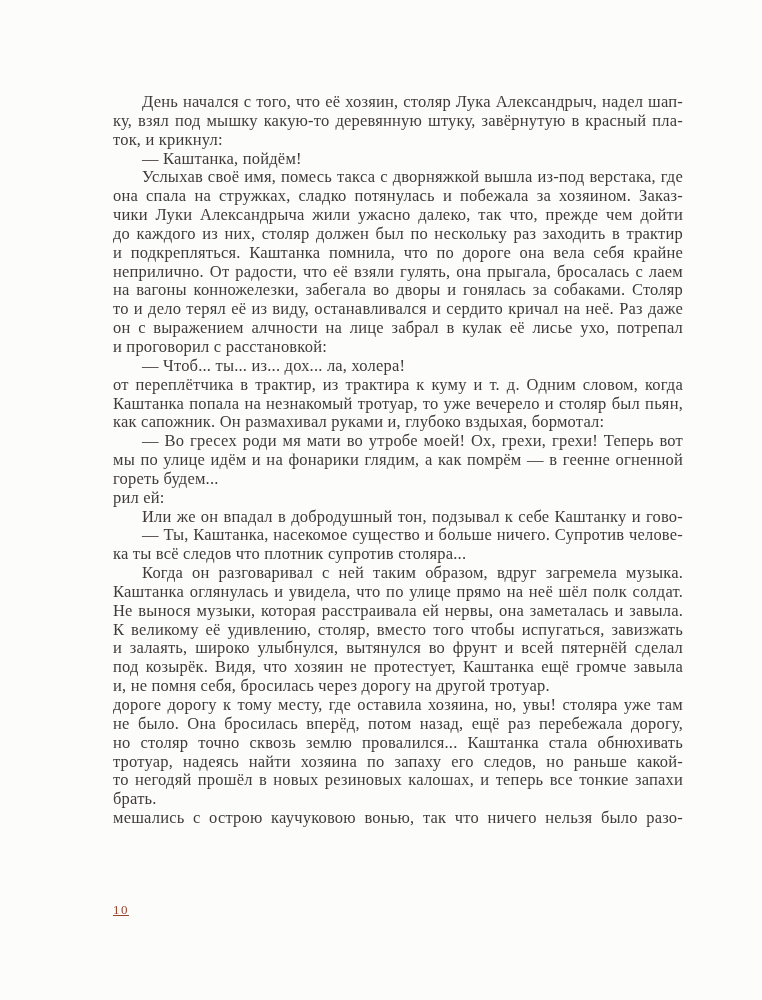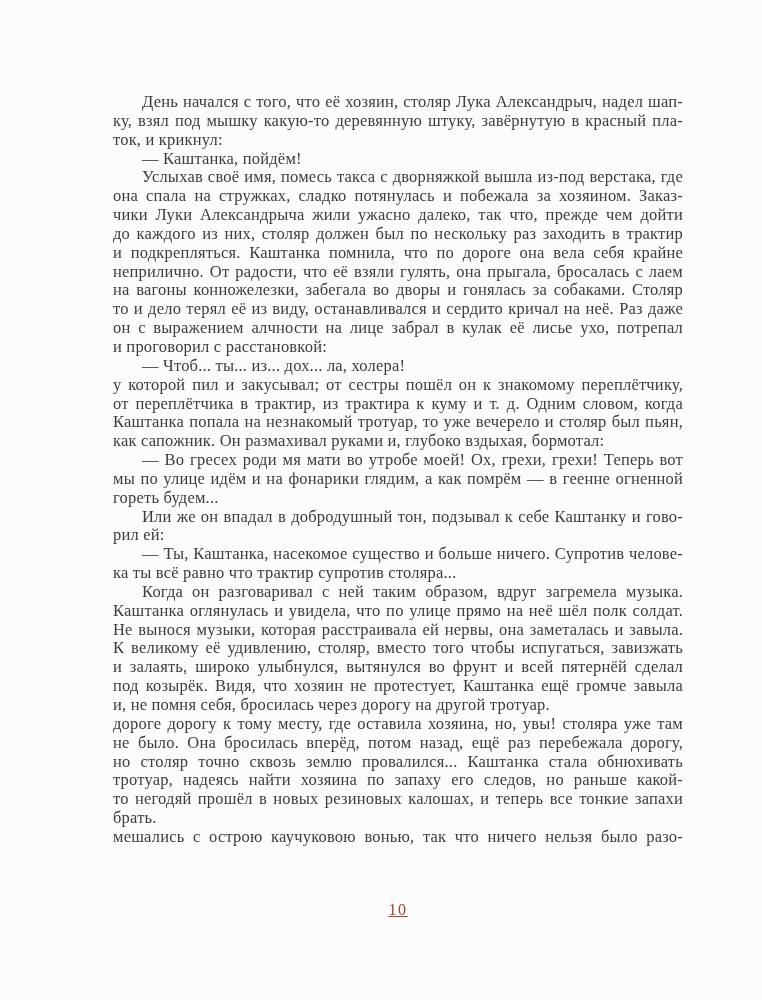--- a/index.html
+++ b/index.html
@@ -41,22 +41,22 @@
     text-align-last: justify;
   }
   .line.first {
     text-indent: 29px;
   }
   .folio {
     position: absolute;
     left: 113px;
     top: 899px;
     width: 570px;
-    text-align: center;
-    font-size: 16px;
+    text-align: left;
+    font-size: 13px;
     line-height: 22px;
     letter-spacing: 1.5px;
     color: var(--folio, #9b4430);
     text-decoration: underline;
   }
 </style>
 </head>
 <body>
 
 <div class="page">
@@ -69,31 +69,30 @@
       <div class="line just">она спала на стружках, сладко потянулась и побежала за хозяином. Заказ-</div>
       <div class="line just">чики Луки Александрыча жили ужасно далеко, так что, прежде чем дойти</div>
       <div class="line just">до каждого из них, столяр должен был по нескольку раз заходить в трактир</div>
       <div class="line just">и подкрепляться. Каштанка помнила, что по дороге она вела себя крайне</div>
       <div class="line just">неприлично. От радости, что её взяли гулять, она прыгала, бросалась с лаем</div>
       <div class="line just">на вагоны конножелезки, забегала во дворы и гонялась за собаками. Столяр</div>
       <div class="line just">то и дело терял её из виду, останавливался и сердито кричал на неё. Раз даже</div>
       <div class="line just">он с выражением алчности на лице забрал в кулак её лисье ухо, потрепал</div>
       <div class="line">и проговорил с расстановкой:</div>
       <div class="line first">— Чтоб... ты... из... дох... ла, холера!</div>
-      <div class="line just">у которой пил и закусывал; от сестры пошёл он к знакомому переплётчику,</div>
       <div class="line just">от переплётчика в трактир, из трактира к куму и т. д. Одним словом, когда</div>
       <div class="line just">Каштанка попала на незнакомый тротуар, то уже вечерело и столяр был пьян,</div>
       <div class="line">как сапожник. Он размахивал руками и, глубоко вздыхая, бормотал:</div>
       <div class="line first just">— Во гресех роди мя мати во утробе моей! Ох, грехи, грехи! Теперь вот</div>
       <div class="line just">мы по улице идём и на фонарики глядим, а как помрём — в геенне огненной</div>
       <div class="line">гореть будем...</div>
+      <div class="line">рил ей:</div>
       <div class="line first just">Или же он впадал в добродушный тон, подзывал к себе Каштанку и гово-</div>
-      <div class="line">рил ей:</div>
       <div class="line first just">— Ты, Каштанка, насекомое существо и больше ничего. Супротив челове-</div>
-      <div class="line">ка ты всё равно что трактир супротив столяра...</div>
+      <div class="line">ка ты всё следов что плотник супротив столяра...</div>
       <div class="line first just">Когда он разговаривал с ней таким образом, вдруг загремела музыка.</div>
       <div class="line just">Каштанка оглянулась и увидела, что по улице прямо на неё шёл полк солдат.</div>
       <div class="line just">Не вынося музыки, которая расстраивала ей нервы, она заметалась и завыла.</div>
       <div class="line just">К великому её удивлению, столяр, вместо того чтобы испугаться, завизжать</div>
       <div class="line just">и залаять, широко улыбнулся, вытянулся во фрунт и всей пятернёй сделал</div>
       <div class="line just">под козырёк. Видя, что хозяин не протестует, Каштанка ещё громче завыла</div>
       <div class="line">и, не помня себя, бросилась через дорогу на другой тротуар.</div>
       <div class="line just">дороге дорогу к тому месту, где оставила хозяина, но, увы! столяра уже там</div>
       <div class="line just">не было. Она бросилась вперёд, потом назад, ещё раз перебежала дорогу,</div>
       <div class="line just">но столяр точно сквозь землю провалился... Каштанка стала обнюхивать</div>

